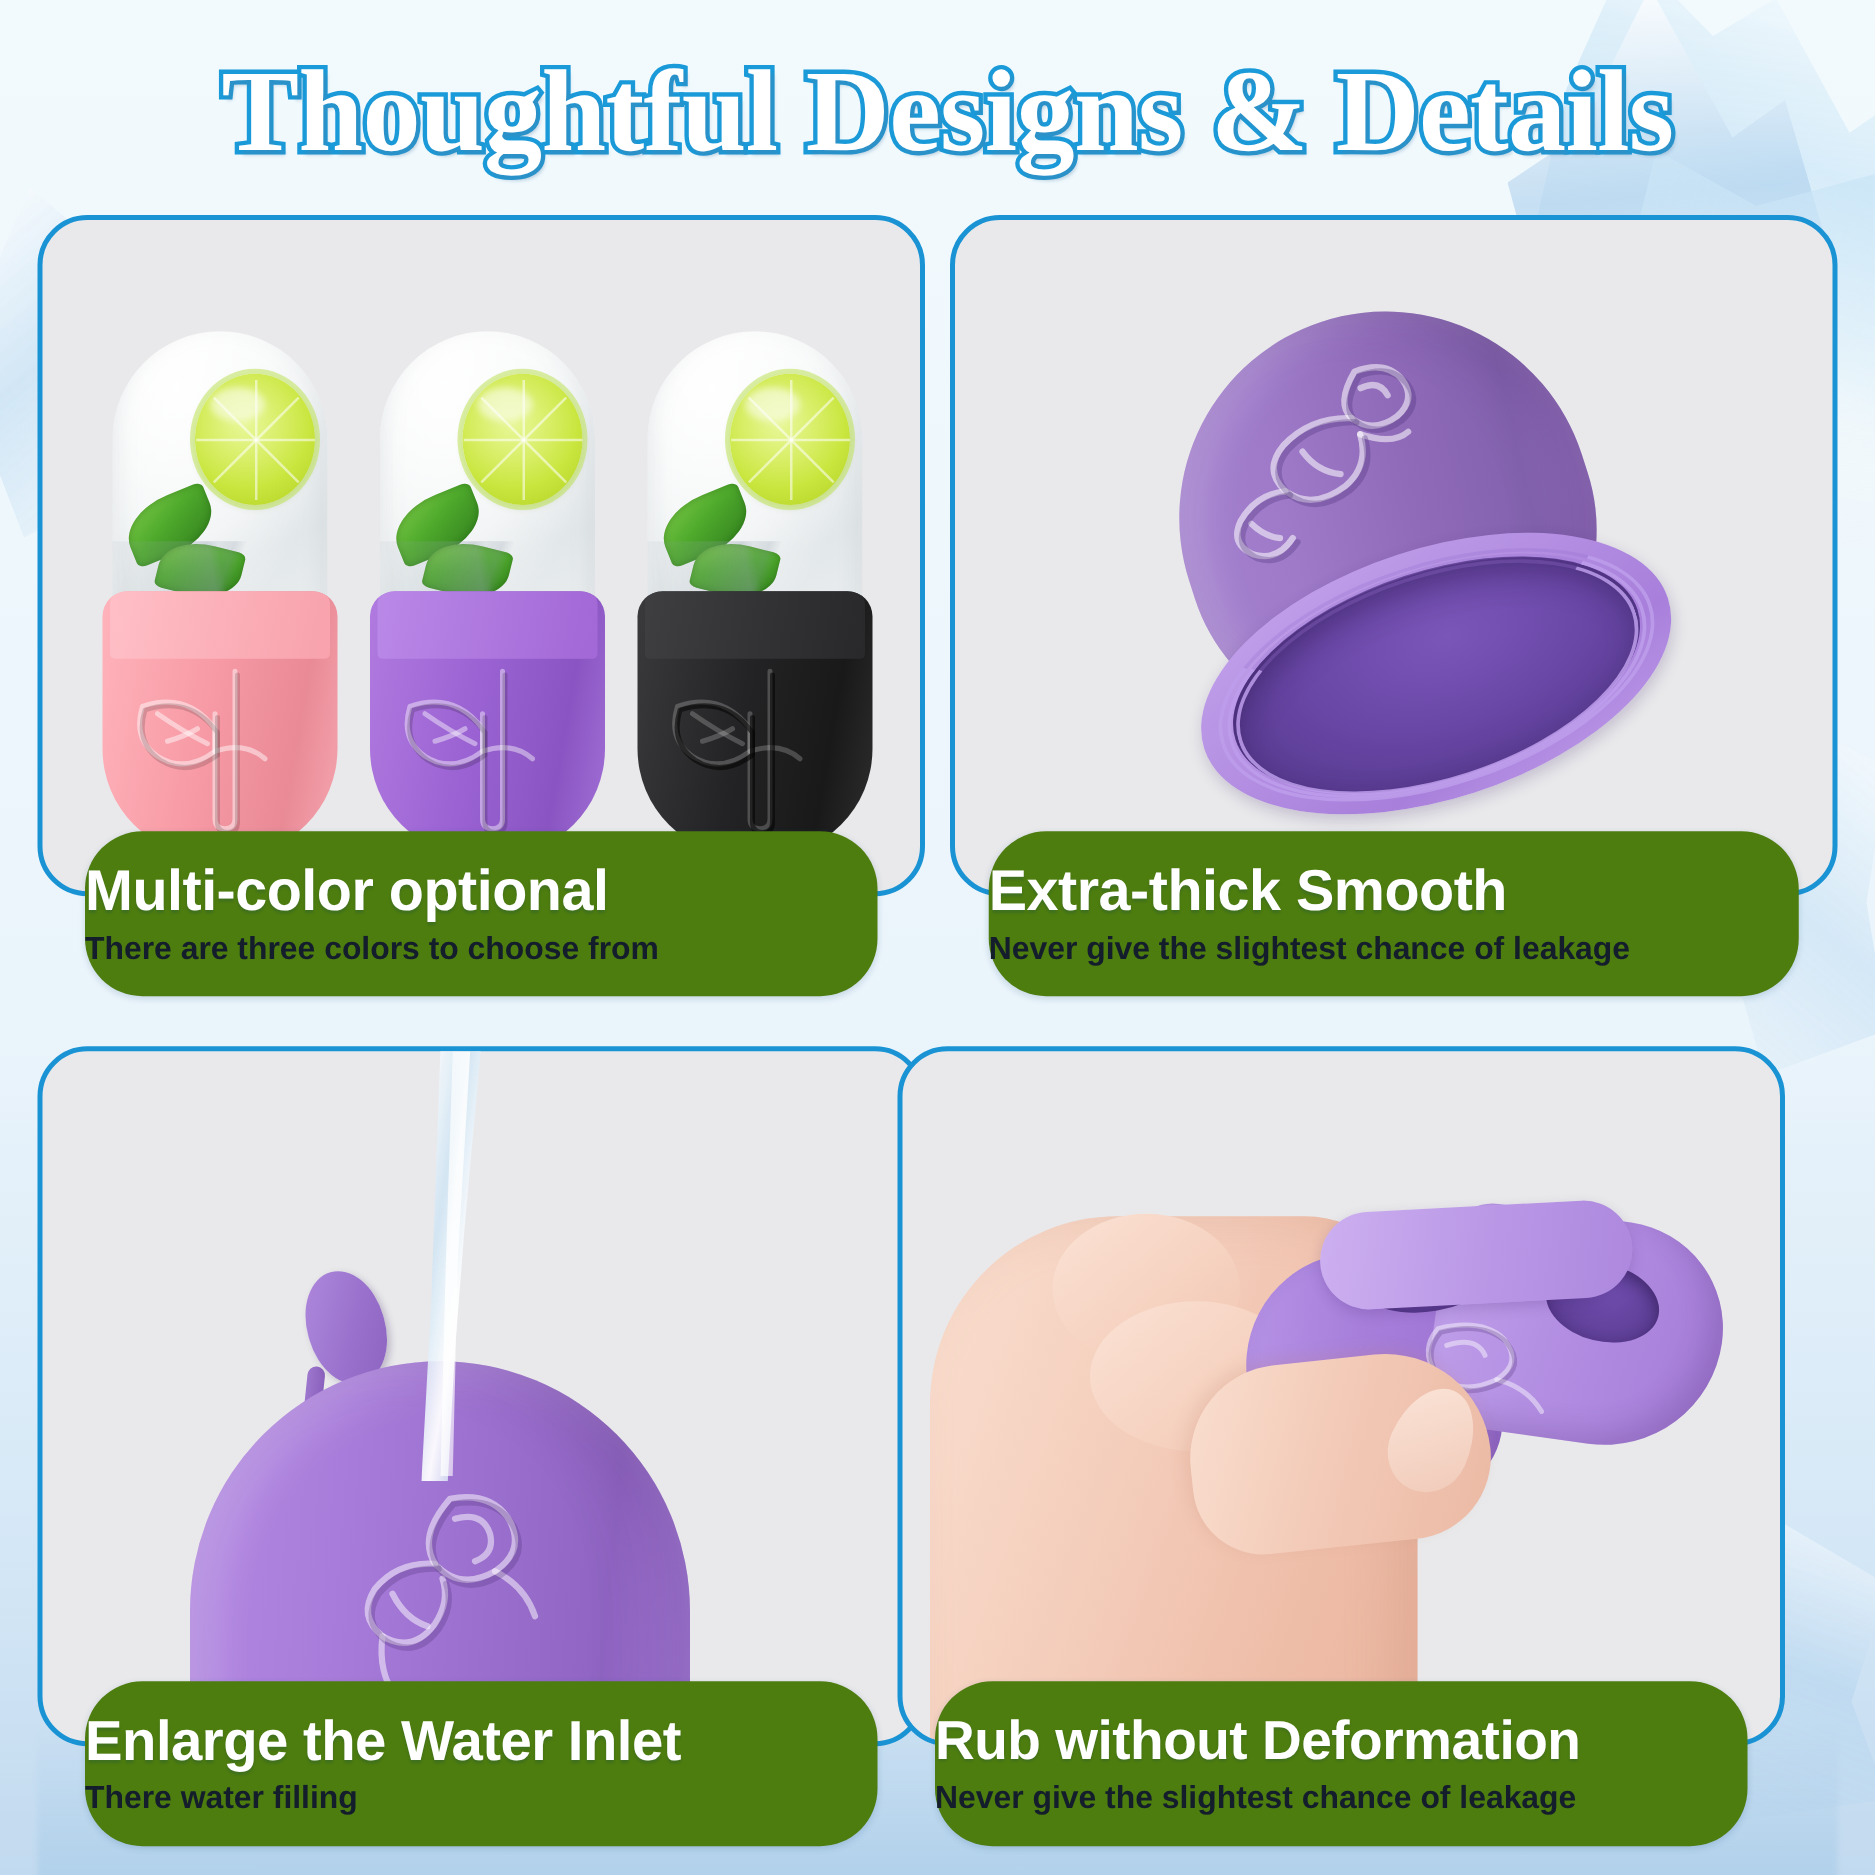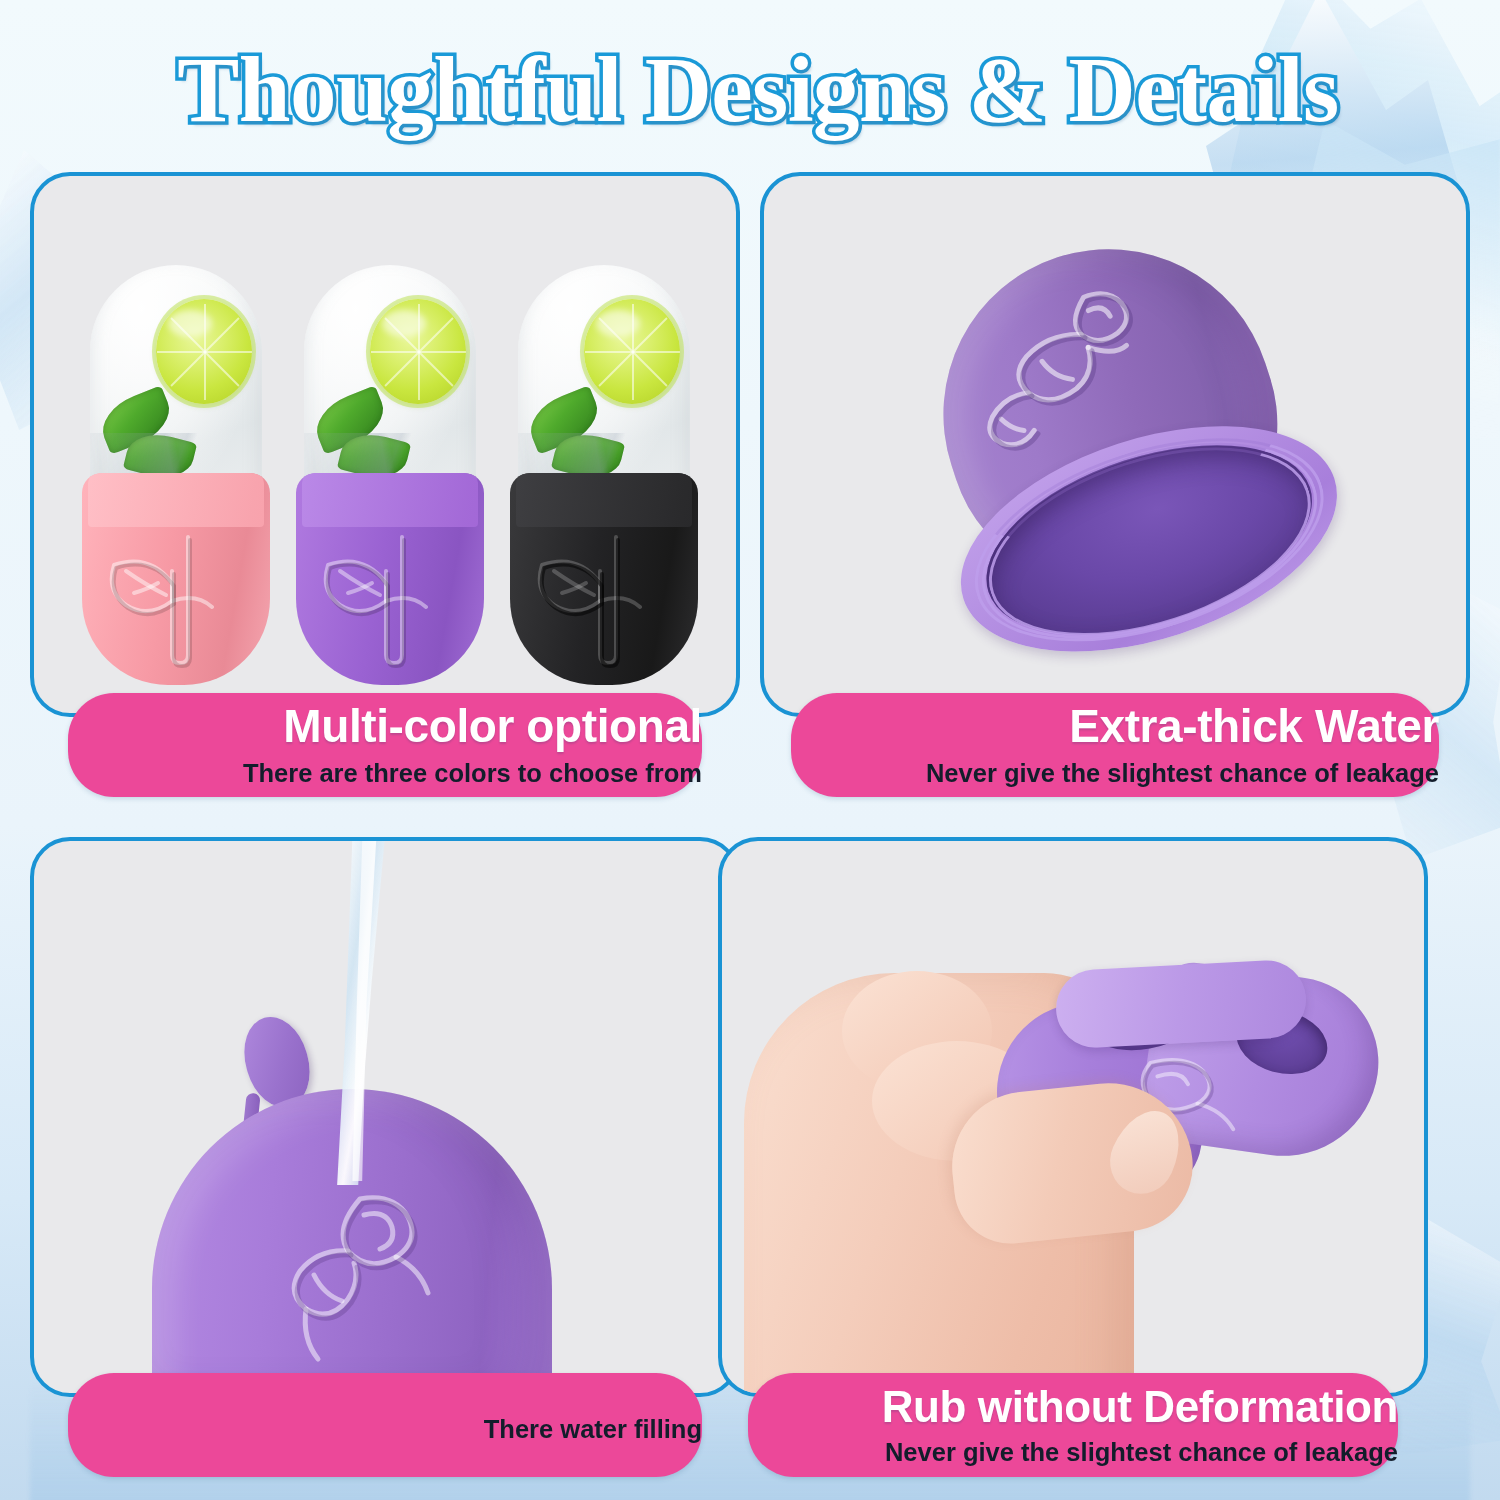--- a/index.html
+++ b/index.html
@@ -97,25 +97,25 @@
     border:4px solid #1a93d4;
     border-radius:40px;
     overflow:hidden;
   }
   .cell.bl .panel, .cell.br .panel{ height:560px; }
 
   
   .banner{
     position:absolute; left:50%; transform:translateX(-50%);
     bottom:0;
-    width:634px; height:104px;
-    background:#ec4899;
+    width:634px; height:132px;
+    background:#4d7c0f;
     border-radius:46px;
     z-index:8;
-    display:flex; flex-direction:column; align-items:flex-end; justify-content:center;
+    display:flex; flex-direction:column; align-items:flex-start; justify-content:center;
     box-shadow:0 2px 5px rgba(40,90,130,.18);
   }
   .cell.tl .banner, .cell.tr .banner{ bottom:0px; }
   .cell.bl .banner, .cell.br .banner{ bottom:-15px; }
   .banner-title{
     color:#ffffff; font-weight:700; font-size:45px; line-height:1.04;
     letter-spacing:-.4px; white-space:nowrap;
     text-shadow:0 2px 2px rgba(0,60,100,.18);
   }
   .banner-sub{
@@ -504,21 +504,21 @@
           </div>
           <div class="cup-rim"></div>
           <div class="cup-inner"></div>
           <div class="seal-ring sr1"></div>
           <div class="seal-ring sr2"></div>
           <div class="seal-ring sr3"></div>
         </div>
       </div>
     </div>
     <div class="banner">
-      <div class="banner-title">Extra-thick Water</div>
+      <div class="banner-title">Extra-thick Smooth</div>
       <div class="banner-sub">Never give the slightest chance of leakage</div>
     </div>
   </div>
 
   <div class="cell bl">
     <div class="panel">
       <div class="inlet-scene">
         <div class="plug-stem"></div>
         <div class="plug"></div>
         <div class="dome"></div>
@@ -536,20 +536,21 @@
               <path d="M116 36 Q150 30 164 54 Q176 78 152 94 Q124 110 104 88 Q90 66 116 36 Z"></path>
               <path d="M104 88 Q74 86 56 108 Q42 130 62 146 Q86 160 104 136 Q116 118 110 100"></path>
             </g>
           </svg>
         </div>
         <div class="water"></div>
         <div class="water2"></div>
       </div>
     </div>
     <div class="banner">
+      <div class="banner-title">Enlarge the Water Inlet</div>
       <div class="banner-sub">There water filling</div>
     </div>
   </div>
 
   <div class="cell br">
     <div class="panel">
       <div class="hand-scene">
         <div class="palm"></div>
         <div class="knuckle k1"></div>
         <div class="knuckle k2"></div>

